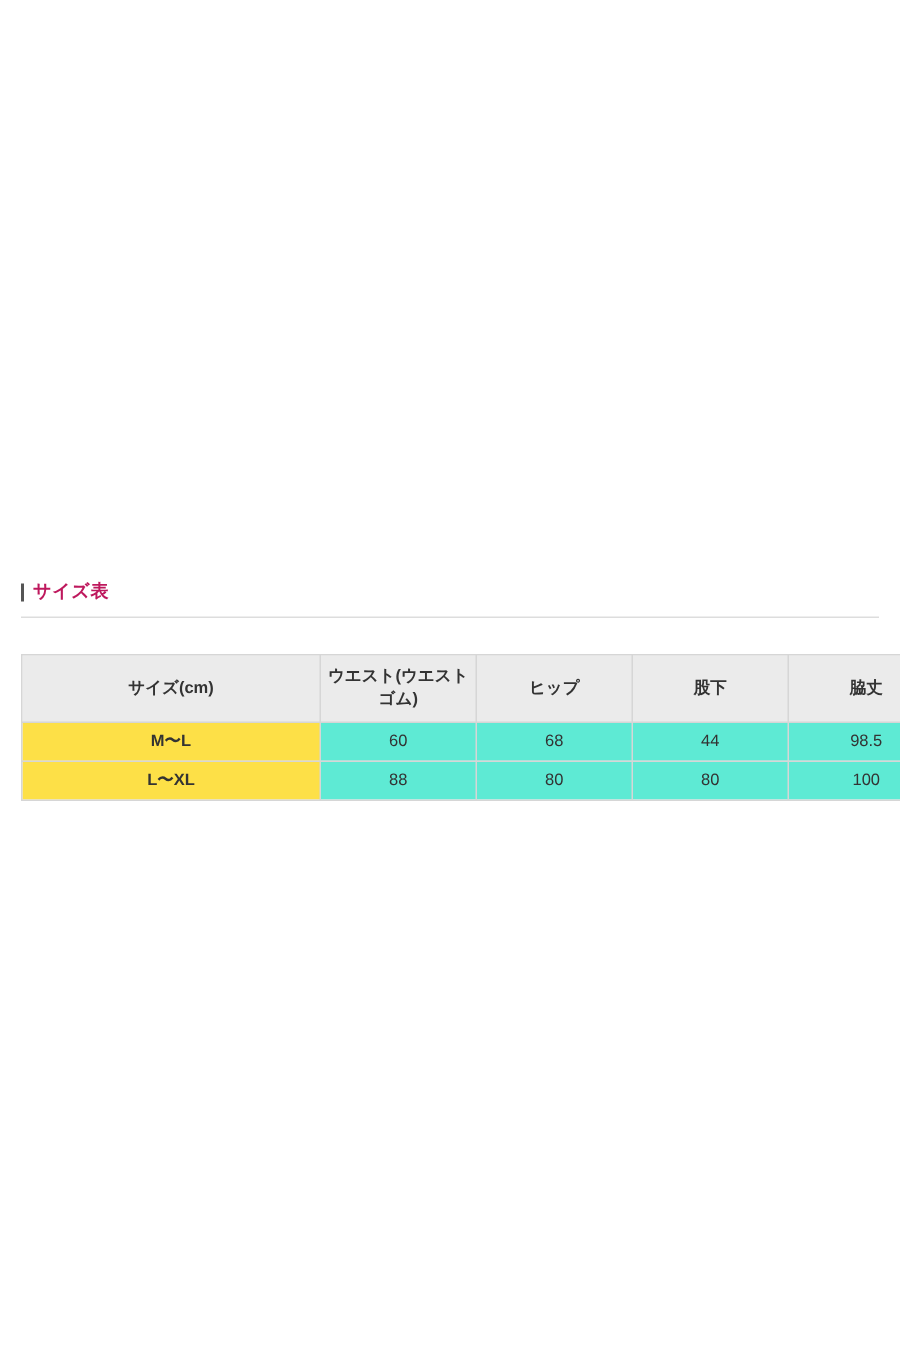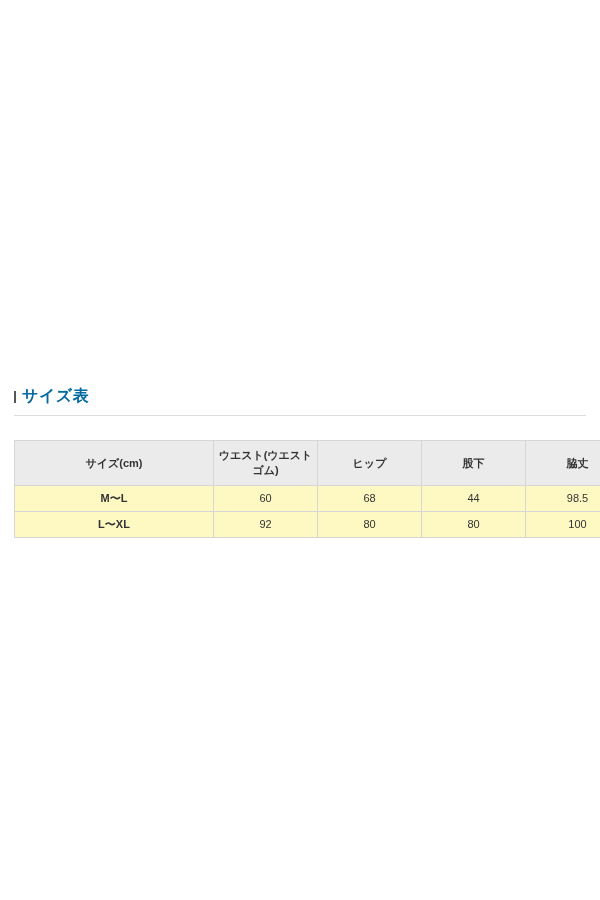--- a/index.html
+++ b/index.html
@@ -20,23 +20,23 @@
     height: 900px;
     box-sizing: border-box;
   }
   .section {
     position: absolute;
     left: 14px;
     top: 386px;
     width: 572px;
   }
   .section-heading {
-    font-size: 16px;
+    font-size: 12px;
     font-weight: bold;
-    color: #0369a1;
+    color: #be185d;
     letter-spacing: 0.5px;
     padding: 0 0 8px 0;
     border-bottom: 1px solid #dddddd;
     display: flex;
     align-items: center;
   }
   .heading-bar {
     display: inline-block;
     width: 2px;
     height: 12px;
@@ -59,27 +59,27 @@
     vertical-align: middle;
     line-height: 1.35;
   }
   .size-table thead th {
     background: #ebebeb;
     font-weight: bold;
     color: #333333;
     height: 34px;
   }
   .size-table tbody th {
-    background: #fef9c3;
+    background: #fde047;
     font-weight: bold;
     color: #333333;
     width: 190px;
   }
   .size-table tbody td {
-    background: #fef9c3;
+    background: #5eead4;
     color: #333333;
     margin-top: 10px;
   }
   .col-size { width: 190px; }
   .col-val  { width: 95px; }
 </style>
 </head>
 <body>
 
 <div class="page">
@@ -104,21 +104,21 @@
       <tbody>
         <tr>
           <th>M〜L</th>
           <td>60</td>
           <td>68</td>
           <td>44</td>
           <td>98.5</td>
         </tr>
         <tr>
           <th>L〜XL</th>
-          <td>92</td>
+          <td>88</td>
           <td>80</td>
           <td>80</td>
           <td>100</td>
         </tr>
       </tbody>
     </table>
 
   </div>
 
 </div>

